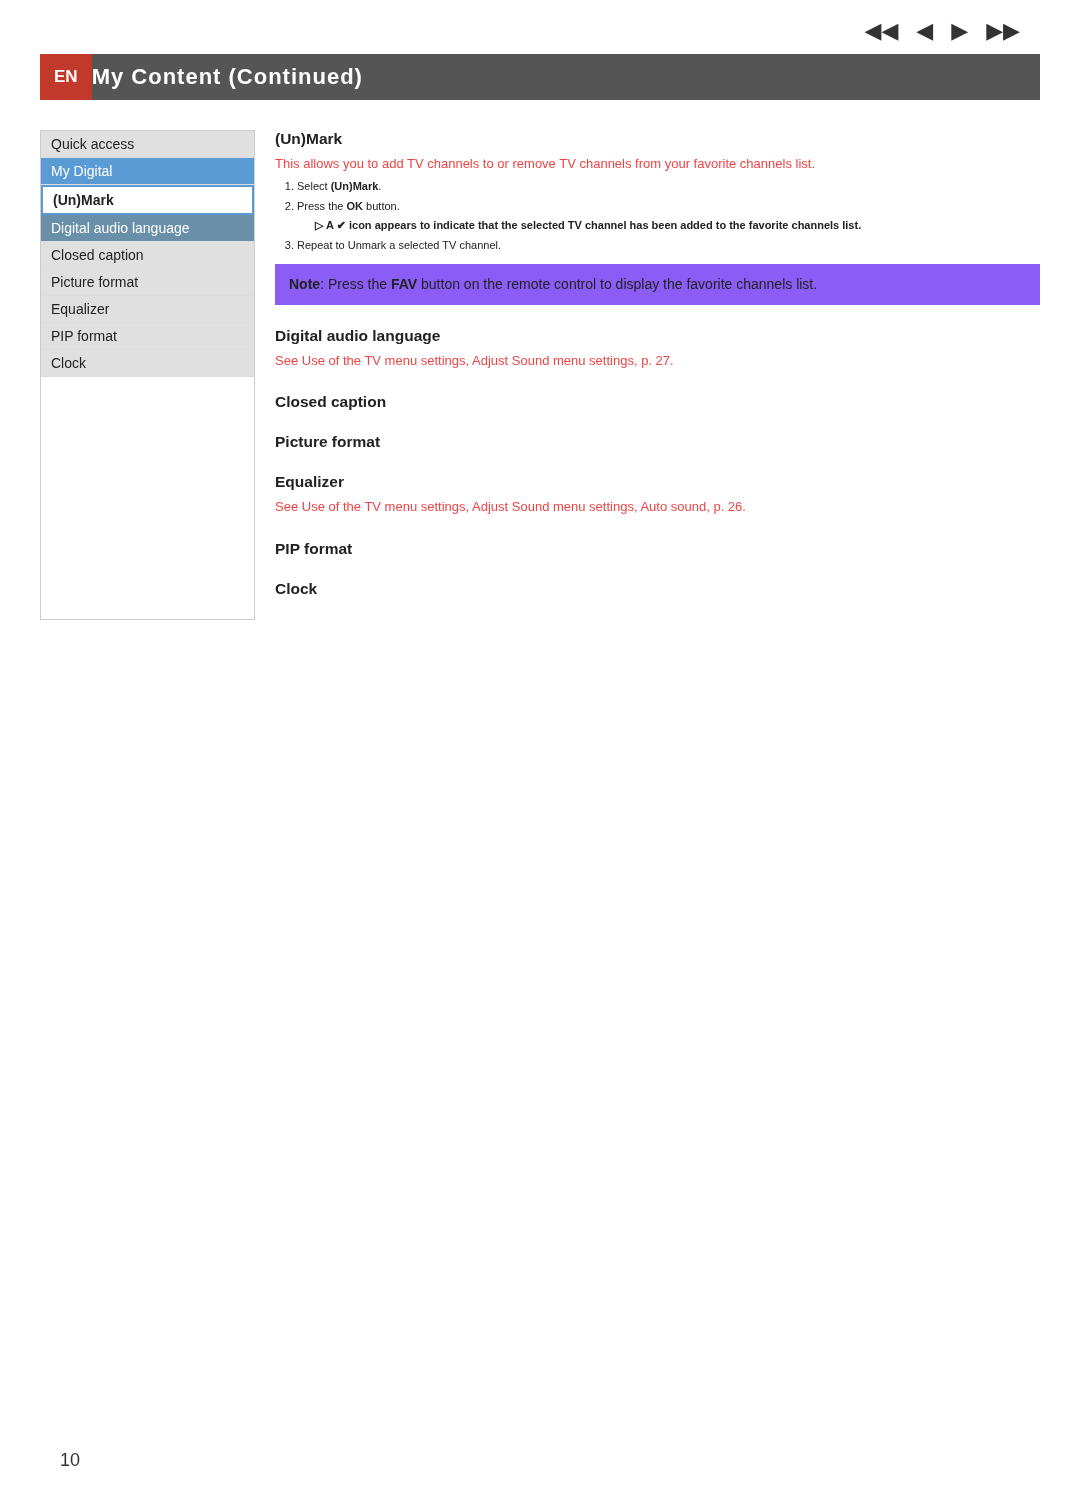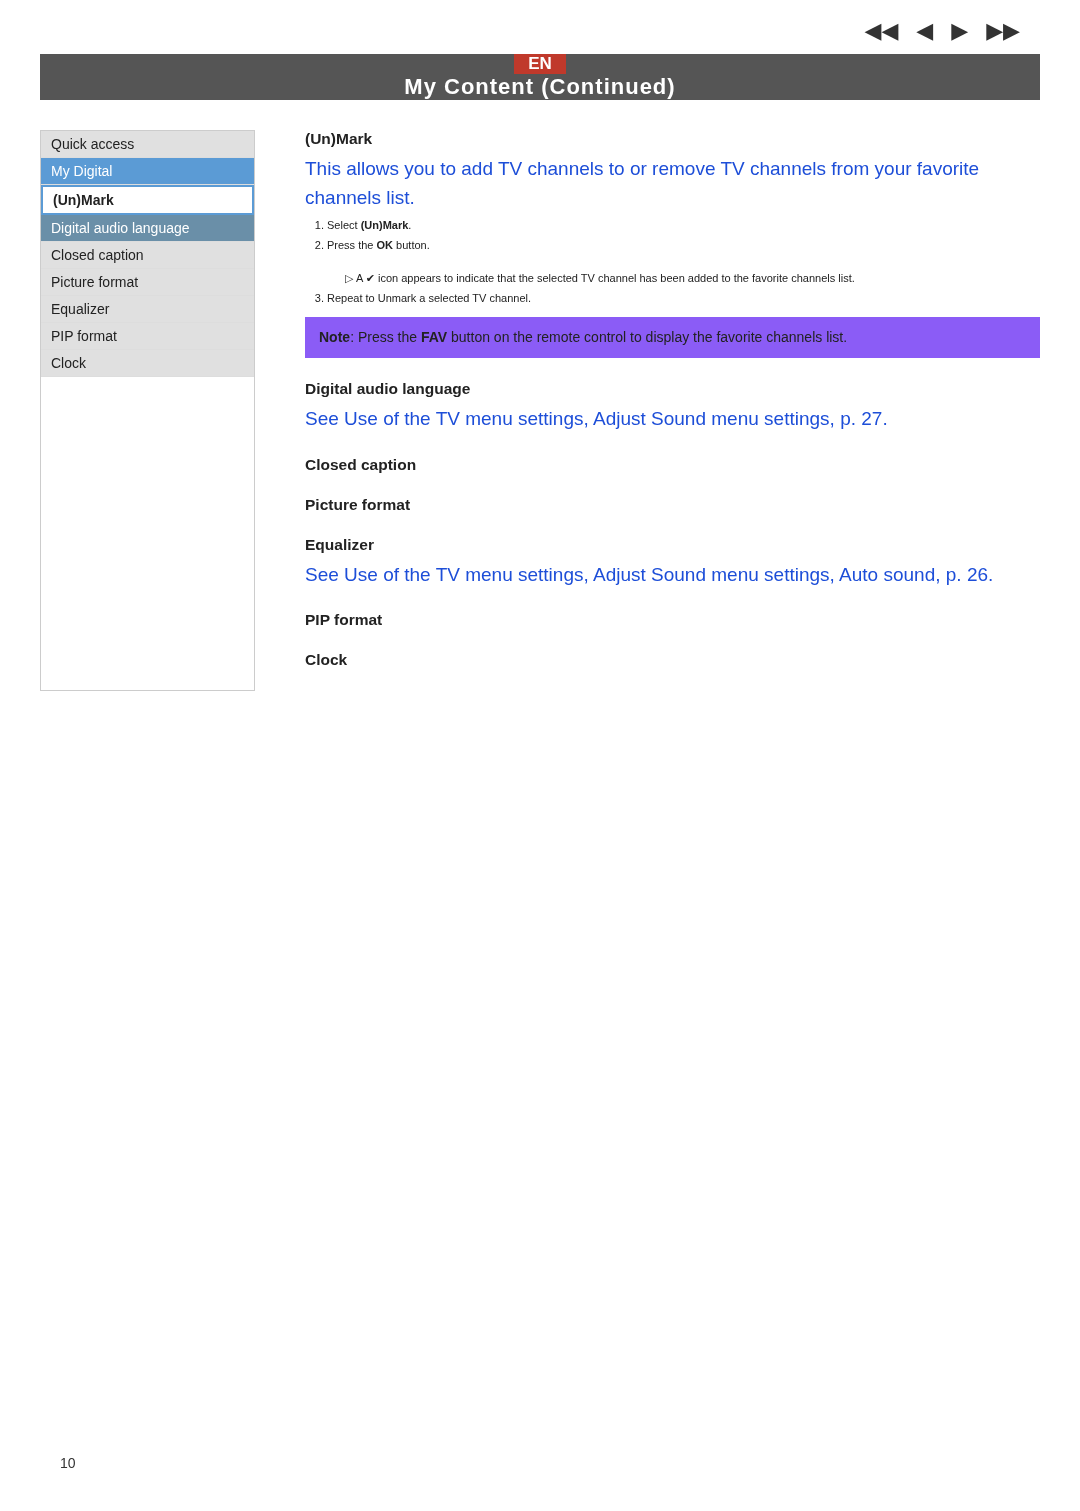--- a/index.html
+++ b/index.html
@@ -26,21 +26,20 @@
       cursor: pointer;
     }
 
     
     .header-bar {
       display: flex;
       align-items: center;
       background: #555;
       height: 46px;
       margin: 0 40px;
-      flex-direction: column;
     }
     .header-en {
       background: #c0392b;
       color: white;
       font-weight: bold;
       font-size: 17px;
       padding: 0 14px;
       height: 100%;
       display: flex;
       align-items: center;
@@ -51,21 +50,20 @@
       font-weight: bold;
       flex: 1;
       text-align: left;
       letter-spacing: 1px;
     }
 
     
     .main-content {
       display: flex;
       margin: 30px 40px 0 40px;
-      gap: 30px;
     }
 
     
     .sidebar {
       width: 215px;
       flex-shrink: 0;
       border: 1px solid #ccc;
     }
     .sidebar-item {
       padding: 5px 10px;
@@ -102,59 +100,60 @@
 
     .section {
       margin-bottom: 22px;
     }
     .section-title {
       font-weight: bold;
       font-size: 15.5px;
       margin-bottom: 6px;
     }
     .section-body {
-      font-size: 19px;
+      font-size: 13px;
       line-height: 1.55;
-      color: #1d4ed8;
+      color: #ef4444;
     }
 
     ol {
       margin-left: 22px;
       margin-top: 4px;
     }
     ol li {
       margin-bottom: 3px;
       font-size: 11px;
       line-height: 1.55;
     }
 
     .bullet-sub {
       list-style: none;
       margin-left: 18px;
-      margin-top: 16px;
+      margin-top: 2px;
+      font-weight: bold;
     }
     .bullet-sub li::before {
       content: "▷ ";
       font-size: 11px;
     }
 
     .note-box {
       background: #8b5cf6;
       padding: 10px 14px;
       margin: 10px 0 0 0;
       font-size: 14px;
       line-height: 1.5;
     }
 
     
     .page-number {
       position: absolute;
       bottom: 40px;
       left: 60px;
-      font-size: 14px;
+      font-size: 18px;
       color: #333;
     }
   </style>
 </head>
 <body>
 
 <div class="top-nav">
   <span class="nav-icon">◀◀</span>
   <span class="nav-icon">◀</span>
   <span class="nav-icon">▶</span>

